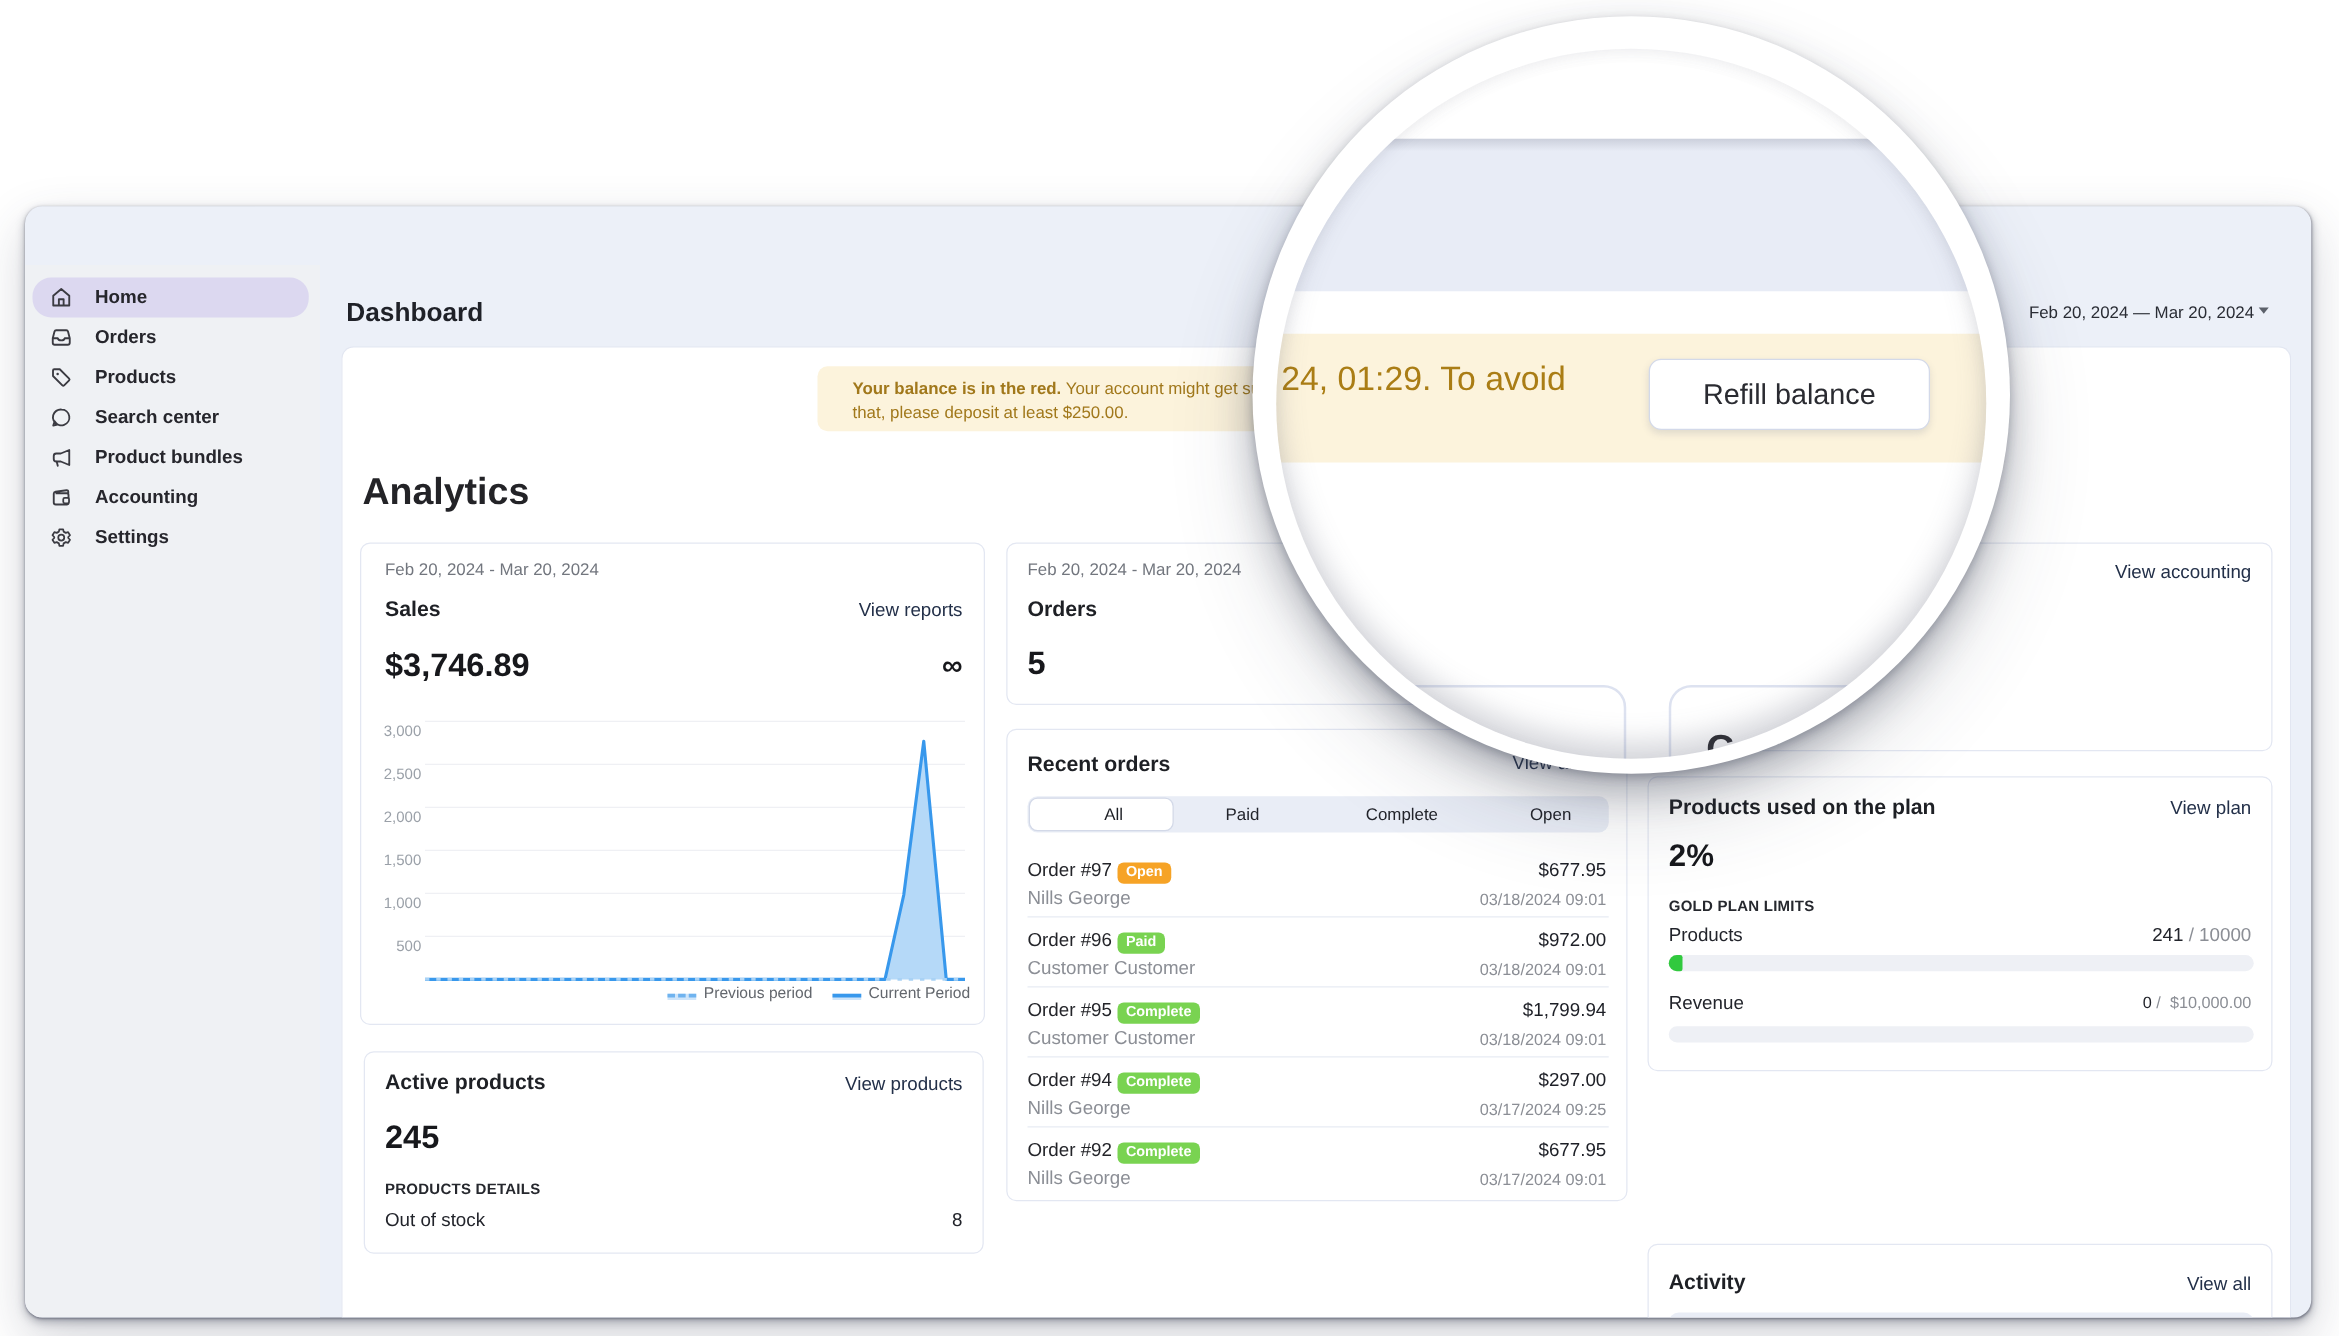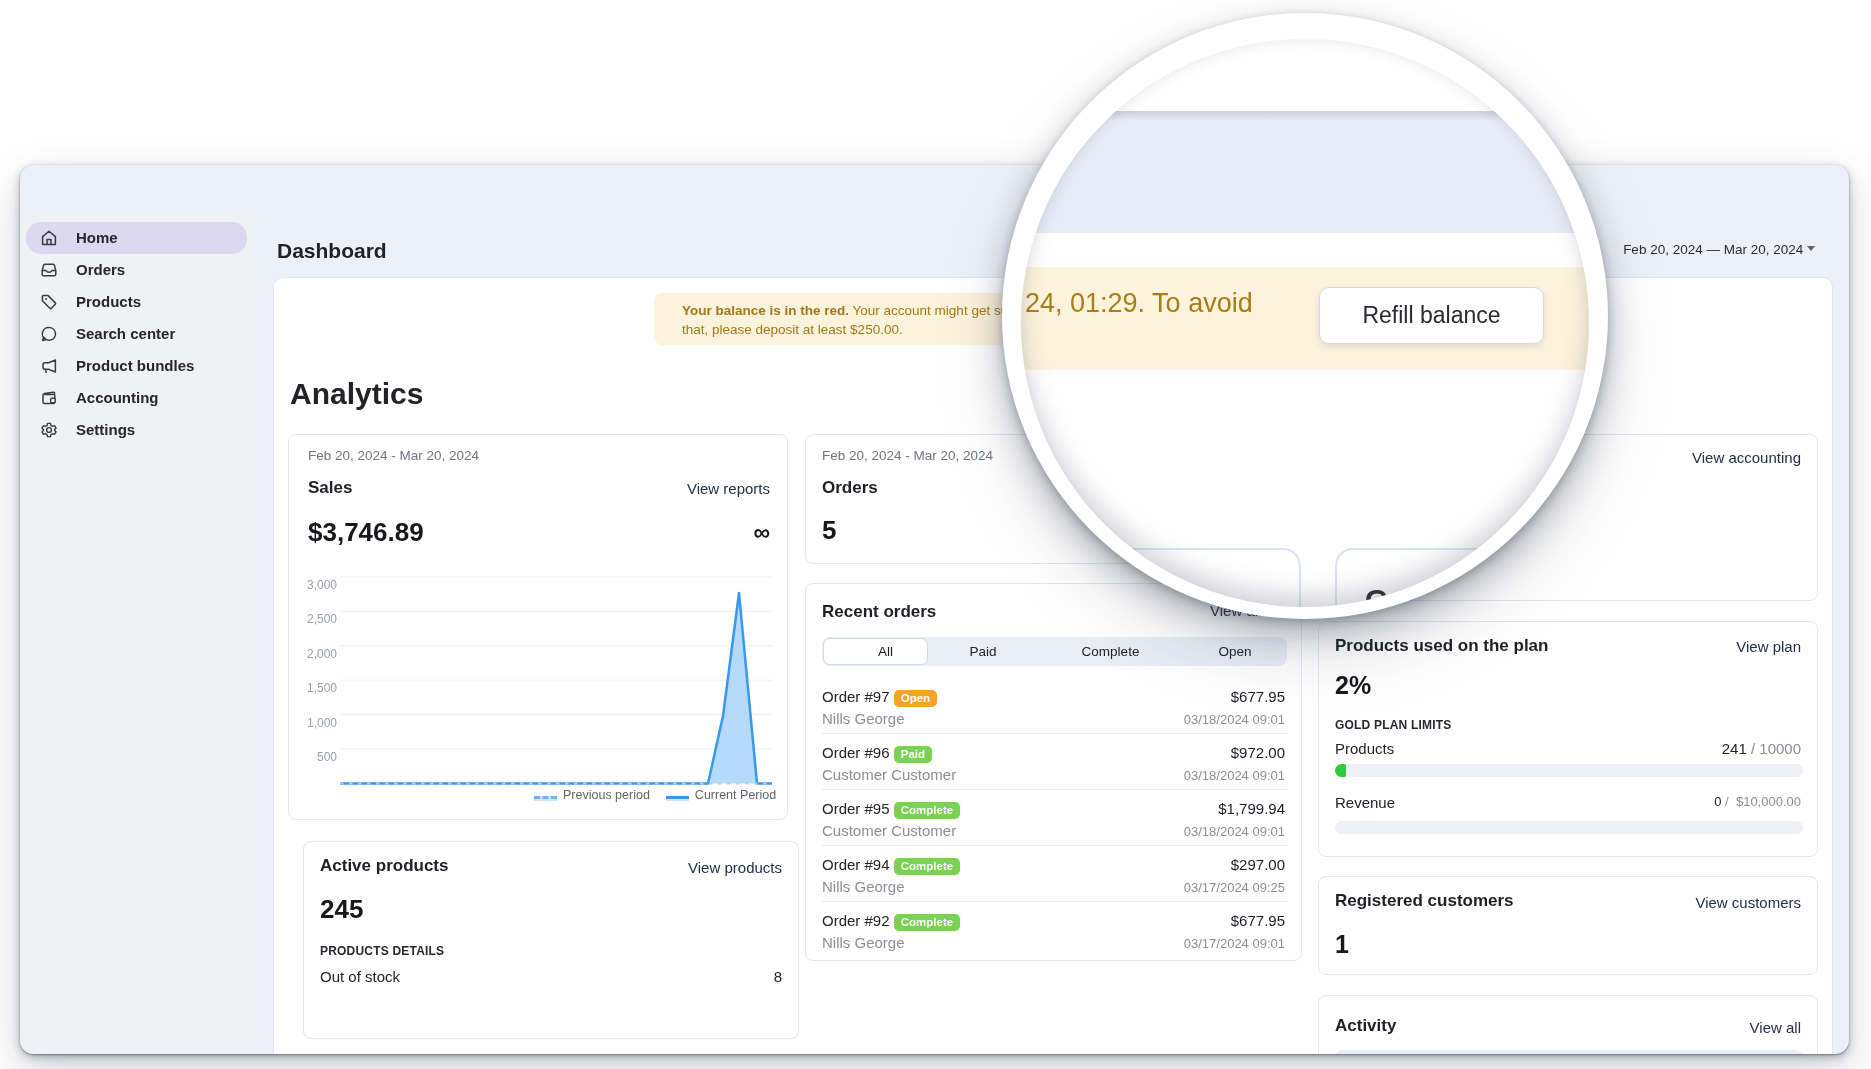--- a/index.html
+++ b/index.html
@@ -139,21 +139,21 @@
     </div>
 
     <div class="card" style="left:1044px;top:156px;width:500px;height:167px;">
       <div class="clink" style="right:16px;top:14px;">View accounting</div>
     </div>
 
     <div class="card" style="left:531px;top:305px;width:497px;height:378px;">
       <div class="ctitle" style="top:18px;">Recent orders</div>
       <div class="clink" style="left:404px;top:18px;">View all</div>
       <div class="abs" style="left:16px;top:53px;width:465px;height:29px;border-radius:8px;background:#e9edf6;display:flex;">
-        <div style="width:105px;height:27px;margin:1px 0 0 1px;background:#fff;border:1px solid #d3d9e8;border-radius:7px;text-align:center;line-height:25px;font-size:13.5px;color:#1c1e24;padding-left:20px;">All</div>
+        <div style="width:116px;height:27px;margin:1px 0 0 1px;background:#fff;border:1px solid #d3d9e8;border-radius:7px;text-align:center;line-height:25px;font-size:13.5px;color:#1c1e24;padding-left:20px;">All</div>
         <div style="width:110px;text-align:center;line-height:29px;font-size:13.5px;color:#22242b;">Paid</div>
         <div style="width:145px;text-align:center;line-height:29px;font-size:13.5px;color:#22242b;">Complete</div>
         <div style="flex:1;text-align:center;line-height:29px;font-size:13.5px;color:#22242b;">Open</div>
       </div>
 
       <div class="rowtitle" style="top:104px;">Order #97&nbsp;<span class="chip" style="background:#f6a326;">Open</span></div>
       <div class="rowprice" style="top:104px;">$677.95</div>
       <div class="rowcust" style="top:126px;">Nills George</div>
       <div class="rowdate" style="top:128px;">03/18/2024 09:01</div>
       <div class="rowdiv" style="top:149px;"></div>
@@ -190,33 +190,28 @@
       <div class="abs" style="left:16px;top:118px;font-size:15px;color:#22242b;">Products</div>
       <div class="abs" style="right:16px;top:118px;font-size:15px;color:#8b8e95;"><span style="color:#22242b;">241</span> / 10000</div>
       <div class="pbar" style="top:142px;">
           <div style="width:11px;height:13px;border-radius:7px 2px 2px 7px;background:#31c93e;"></div>
         </div>
       <div class="abs" style="left:16px;top:172px;font-size:15px;color:#22242b;">Revenue</div>
       <div class="abs" style="right:16px;top:172px;font-size:13px;color:#8b8e95;"><span style="color:#22242b;">0</span> /&nbsp; $10,000.00</div>
       <div class="pbar" style="top:199px;"></div>
     </div>
 
-    <div class="card" style="left:1044px;top:598px;width:500px;height:99px;">
-      <div class="ctitle" style="top:14px;">Registered customers</div>
-      <div class="clink" style="right:16px;top:17px;">View customers</div>
-      <div class="bignum" style="top:52px;font-size:25px;line-height:30px;">1</div>
-    </div>
 
     <div class="card" style="left:1044px;top:717px;width:500px;height:120px;">
       <div class="ctitle" style="top:20px;">Activity</div>
       <div class="clink" style="right:16px;top:23px;">View all</div>
       <div class="abs" style="left:16px;top:54px;width:468px;height:30px;border-radius:8px;background:#e9edf6;"></div>
     </div>
 
-    <div class="card" style="left:29px;top:563px;width:496px;height:198px;">
+    <div class="card" style="left:17px;top:563px;width:496px;height:162px;">
       <div class="ctitle" style="top:14px;">Active products</div>
       <div class="clink" style="right:16px;top:17px;">View products</div>
       <div class="bignum" style="top:52px;font-size:26px;line-height:30px;">245</div>
       <div class="abs" style="left:16px;top:102px;font-size:12px;font-weight:700;color:#26282e;letter-spacing:.2px;">PRODUCTS DETAILS</div>
       <div class="abs" style="left:16px;top:126px;font-size:15px;color:#22242b;">Out of stock</div>
       <div class="abs" style="right:16px;top:126px;font-size:15px;color:#22242b;">8</div>
     </div>
   </div>
 </div>
 

